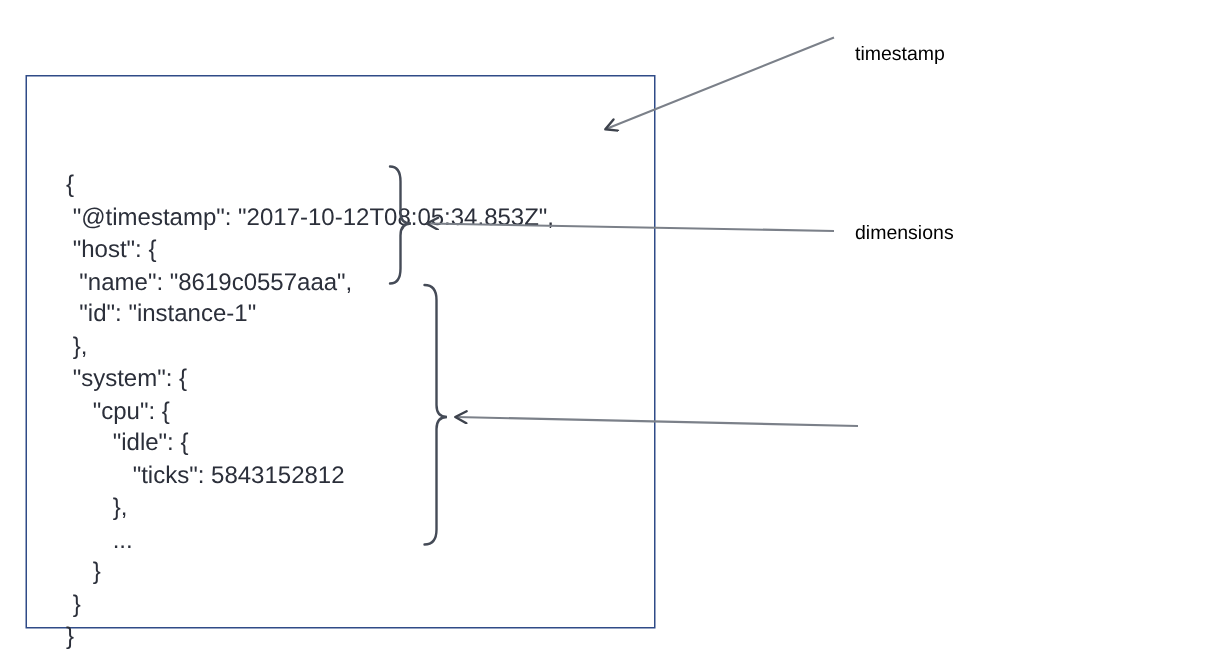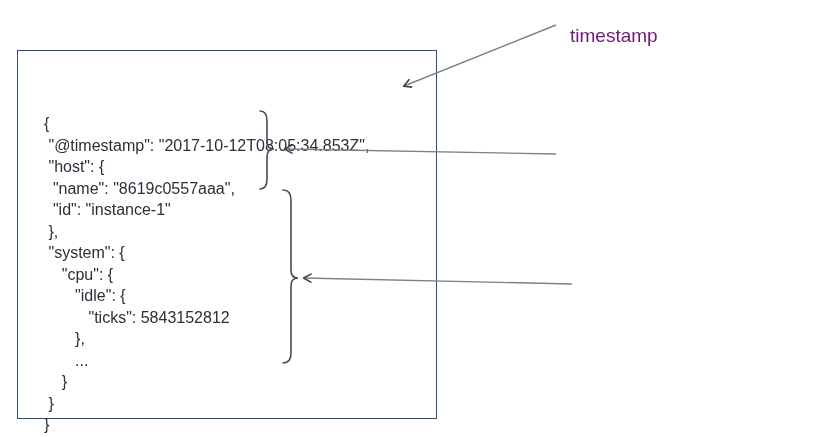--- a/index.html
+++ b/index.html
@@ -42,22 +42,22 @@
   .overlay {
     position: absolute;
     left: 0;
     top: 0;
     width: 817px;
     height: 437px;
     pointer-events: none;
   }
   .anno-label {
     position: absolute;
-    color: #701a75;
-    font-size: 19px;
+    color: #000000;
+    font-size: 13px;
     line-height: 20px;
     white-space: nowrap;
   }
   .label-timestamp { left: 570px; top: 26px; }
   .label-dimensions { left: 570px; top: 145px; }
   .label-metric { left: 585px; top: 271px; }
 </style>
 </head>
 <body>
 
@@ -80,15 +80,16 @@
 
     <line x1="556" y1="25" x2="404" y2="86" stroke="#7b8089" stroke-width="1.4" marker-end="url(#arrowhead)"></line>
 
     <line x1="556" y1="154" x2="285" y2="149" stroke="#7b8089" stroke-width="1.4" marker-end="url(#arrowhead)"></line>
 
     <line x1="572" y1="284" x2="304" y2="278" stroke="#7b8089" stroke-width="1.4" marker-end="url(#arrowhead)"></line>
   </svg>
 
   <div class="anno-label label-timestamp">timestamp</div>
 
+  <div class="anno-label label-dimensions">dimensions</div>
 
 
 </div>
 
 </body></html>

